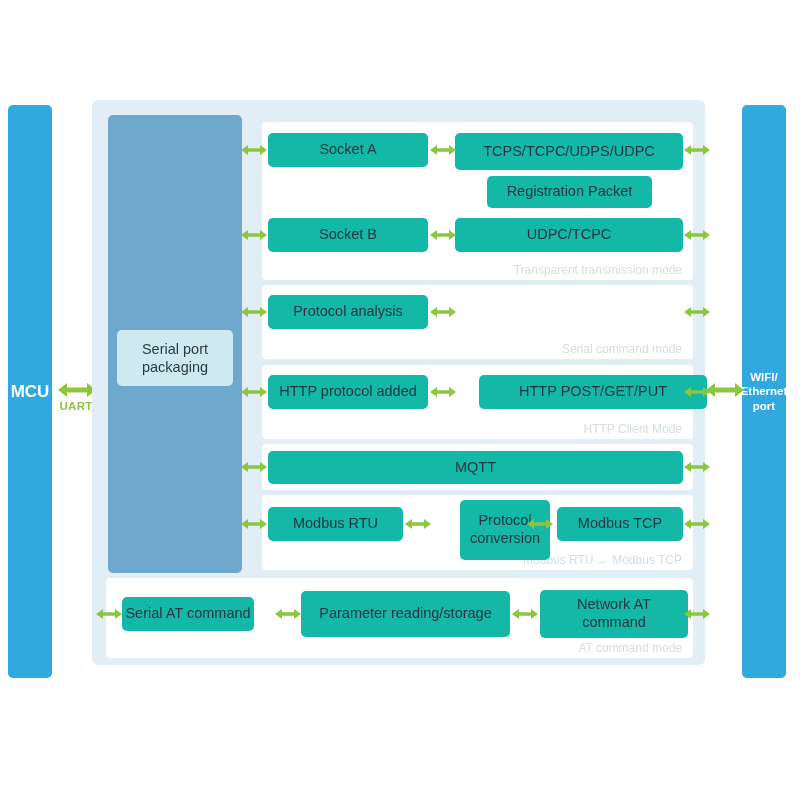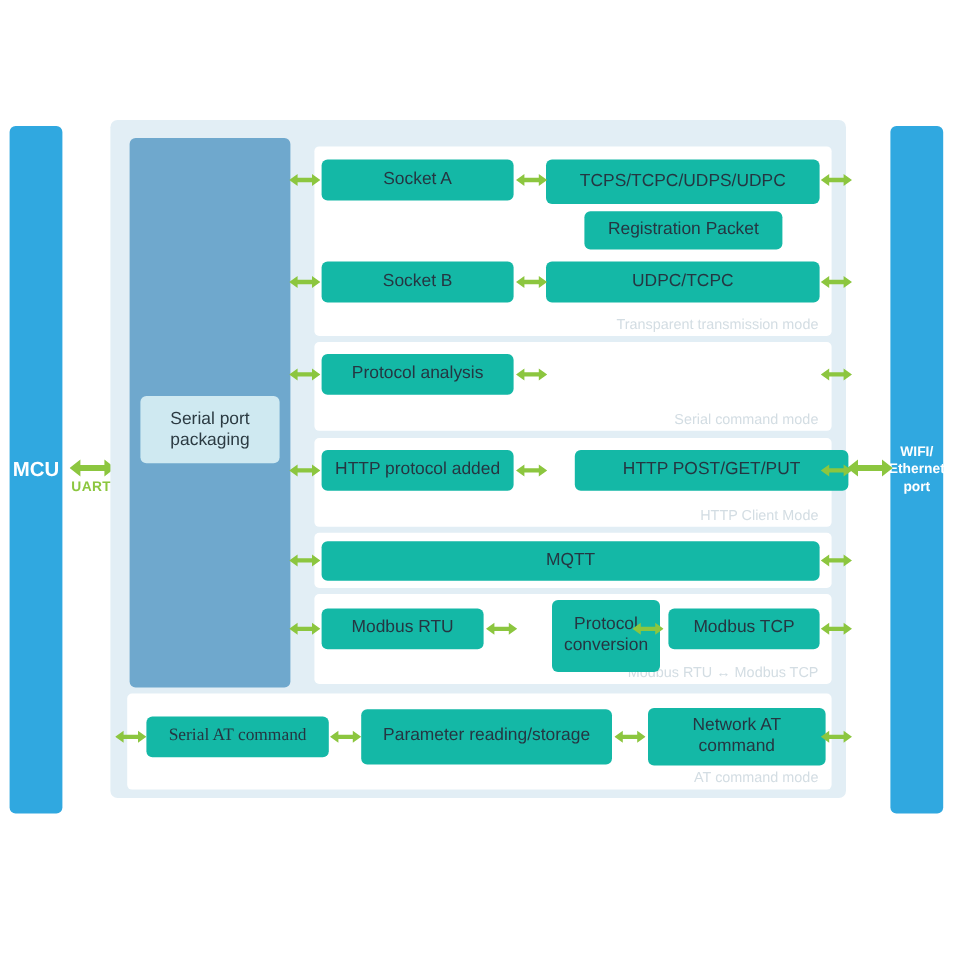--- a/index.html
+++ b/index.html
@@ -288,21 +288,21 @@
   <div class="arrow" style="left:684px;top:517px;">
     <svg viewBox="0 0 26 14" width="26" height="14">
         <path d="M0 7 L7 2 L7 5.2 L19 5.2 L19 2 L26 7 L19 12 L19 8.8 L7 8.8 L7 12 Z" fill="#8cc63f"></path>
       </svg>
   </div>
 
   <div class="card" style="left:106px;top:578px;height:80px;width:587px;">
     <span class="caption">AT command mode</span>
   </div>
 
-  <div class="box" style="left:122px;top:597px;width:152px;height:34px;font-family:Liberation Serif, serif;">
+  <div class="box" style="left:122px;top:597px;width:132px;height:34px;">
     <span>Serial AT command</span>
   </div>
   <div class="box" style="left:301px;top:591px;width:209px;height:46px;">
     <span>Parameter reading/storage</span>
   </div>
   <div class="box tall2" style="left:540px;top:590px;width:148px;height:48px;justify-content:center;">
     <span style="white-space:pre-line;">Network AT
 command</span>
   </div>
 

